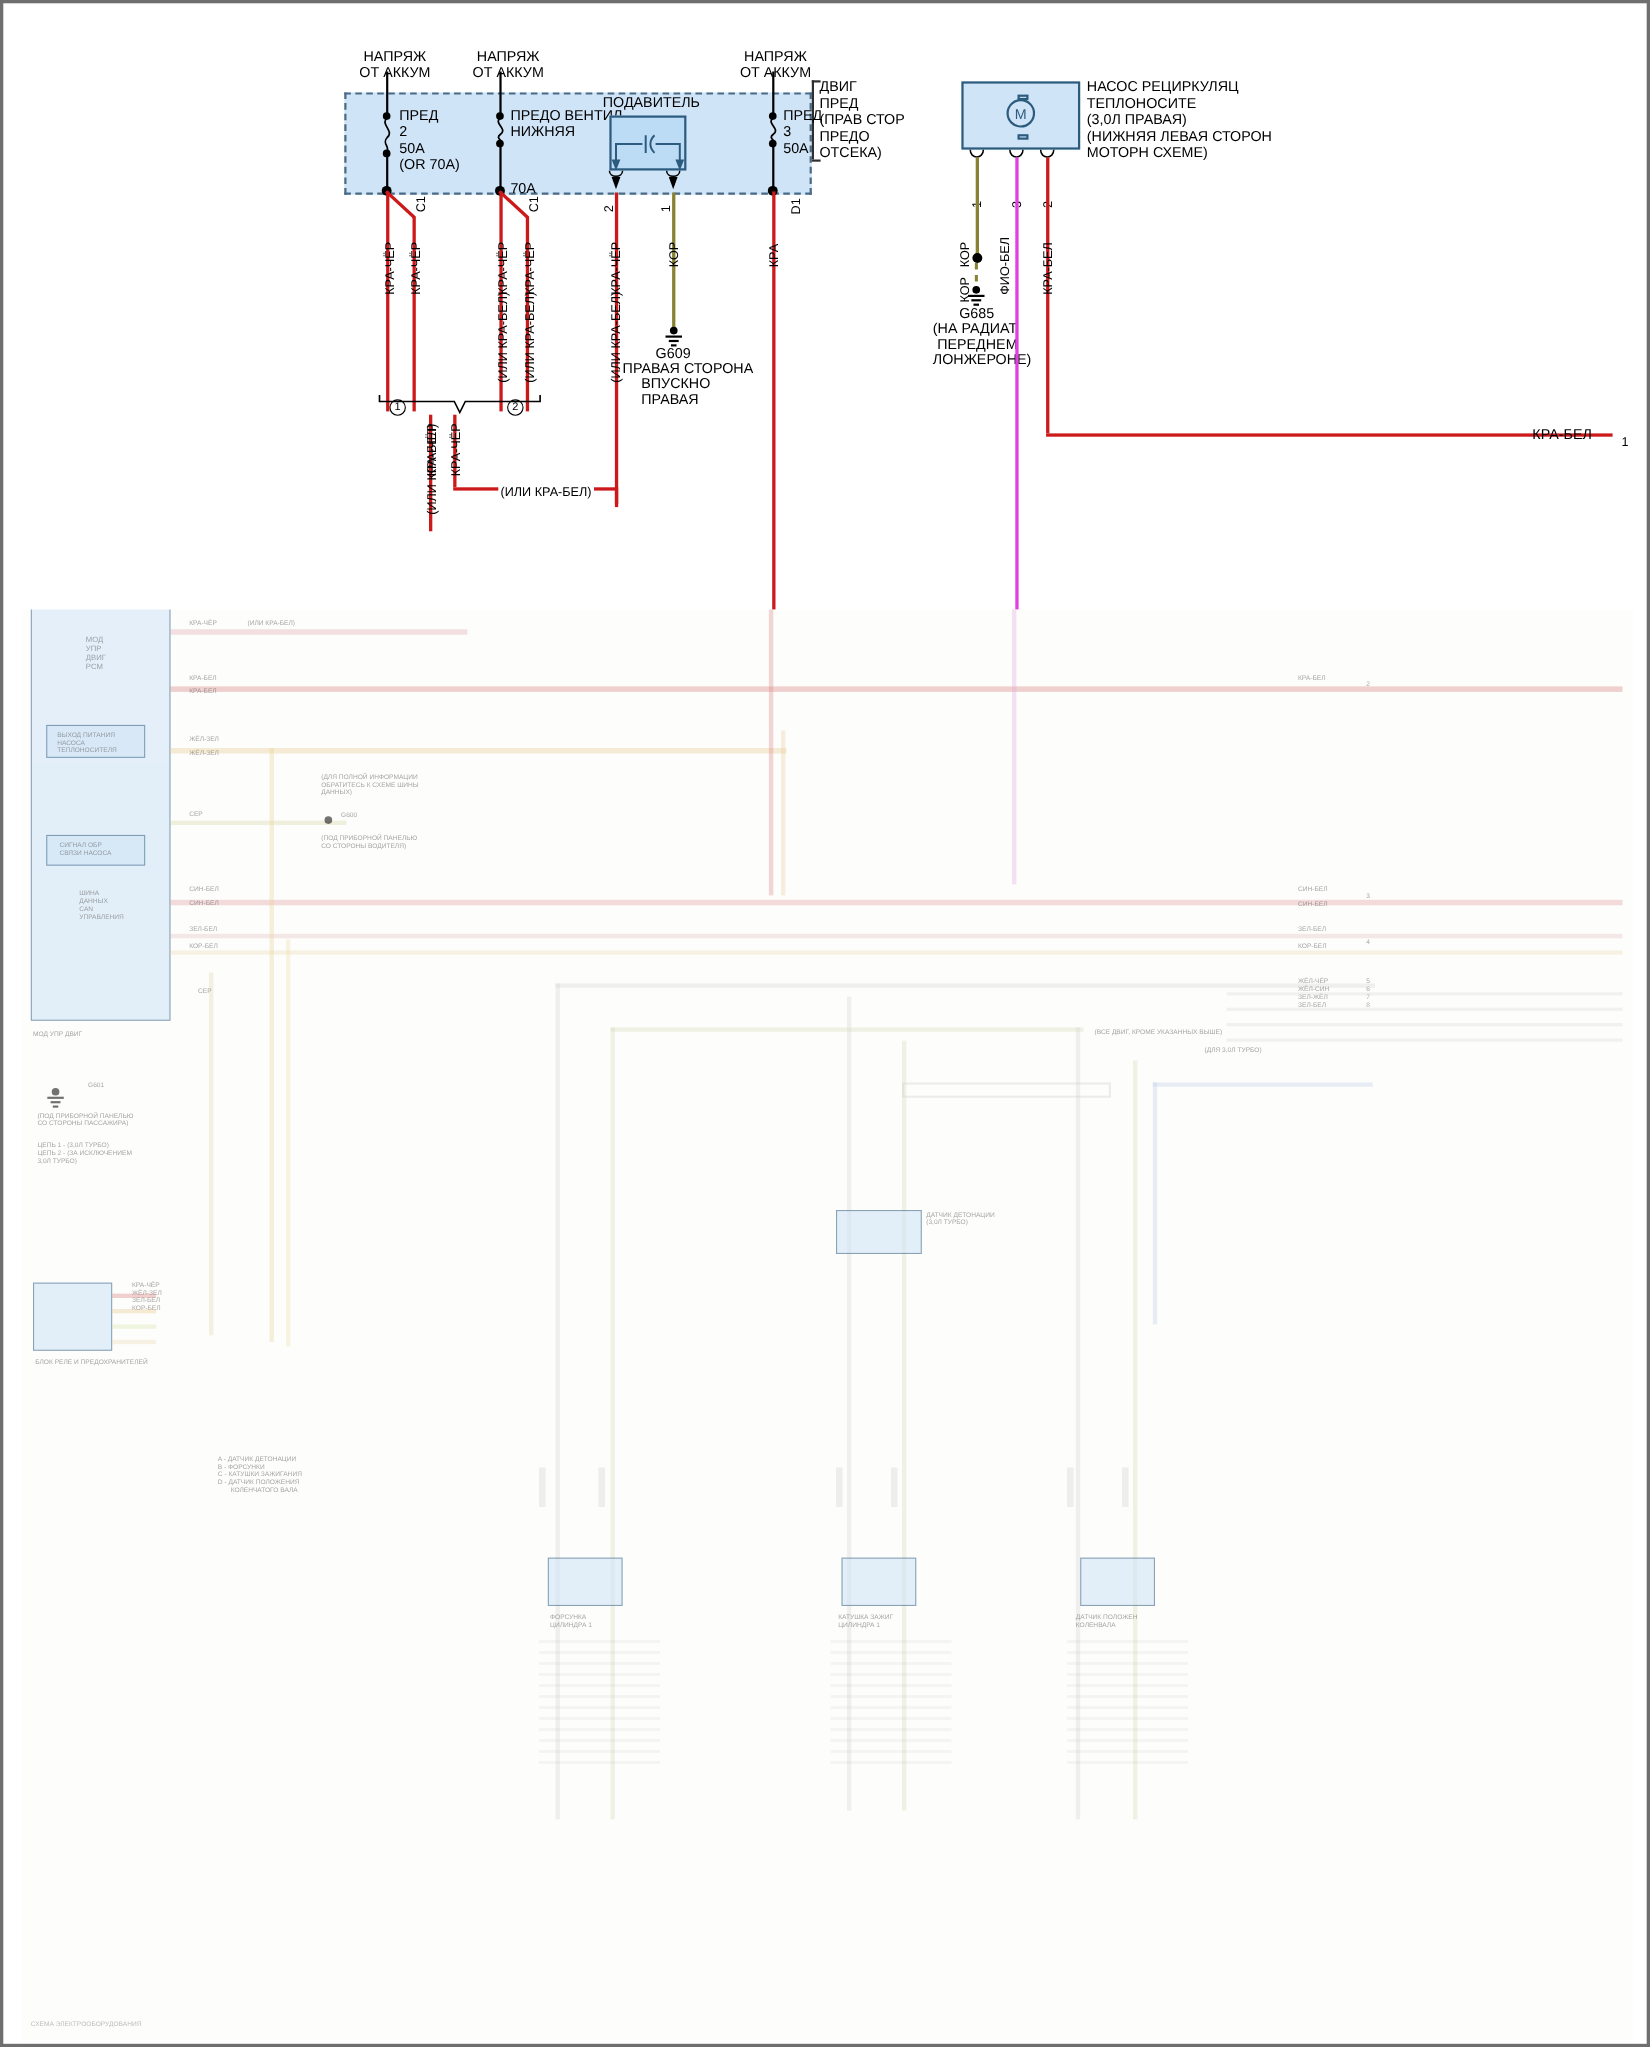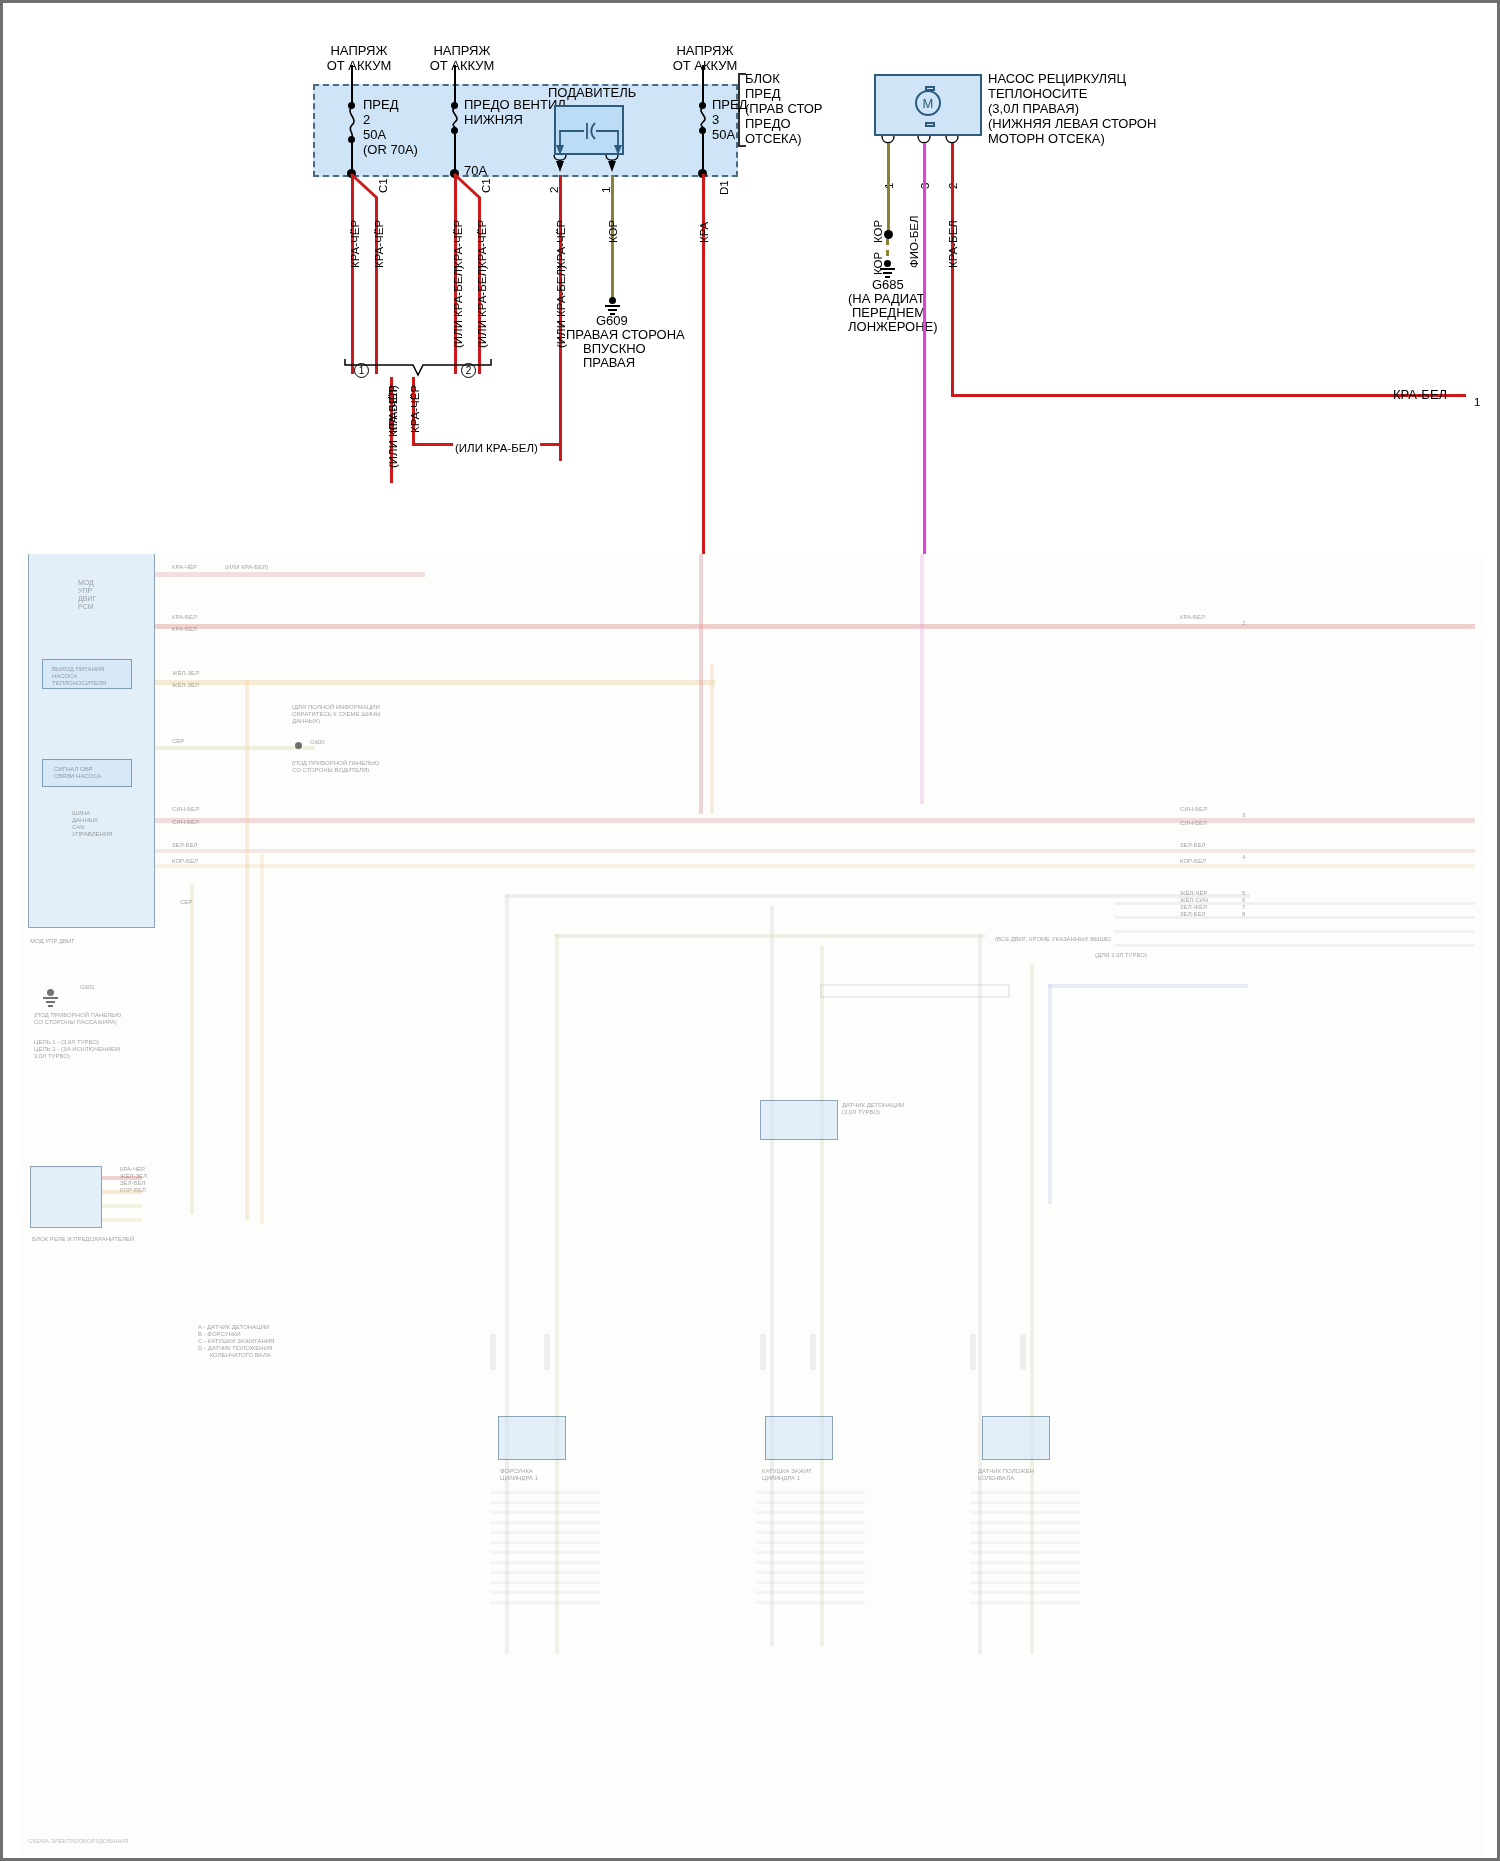--- a/index.html
+++ b/index.html
@@ -171,21 +171,21 @@
     <div class="txt" style="left:315px; top:55px; text-align:center; width:82px;">ОТ АККУМ</div>
 
     <div class="txt" style="left:428px; top:40px; text-align:center; width:62px;">НАПРЯЖ</div>
     <div class="txt" style="left:418px; top:55px; text-align:center; width:82px;">ОТ АККУМ</div>
 
     <div class="txt" style="left:671px; top:40px; text-align:center; width:62px;">НАПРЯЖ</div>
     <div class="txt" style="left:661px; top:55px; text-align:center; width:82px;">ОТ АККУМ</div>
 
     <div id="fuse-block"></div>
 
-    <div class="txt" style="left:742px; top:68px;">БЛОК</div>
+    <div class="txt" style="left:742px; top:68px;">ДВИГ</div>
     <div class="txt" style="left:742px; top:83px;">ПРЕД</div>
     <div class="txt" style="left:742px; top:98px;">(ПРАВ СТОР</div>
     <div class="txt" style="left:742px; top:113px;">ПРЕДО</div>
     <div class="txt" style="left:742px; top:128px;">ОТСЕКА)</div>
 
     <div class="wire w-h" style="left:735px; top:70px; width:8px; border-color:#2f2f2f;"></div>
     <div class="wire w-v" style="left:735px; top:70px; height:72px; border-color:#2f2f2f;"></div>
     <div class="wire w-h" style="left:735px; top:142px; width:8px; border-color:#2f2f2f;"></div>
 
     <div class="wire w-v" style="left:348px; top:62px; height:39px; border-color:#000;"></div>
@@ -313,21 +313,21 @@
 
     <div id="pump-box">
       <div class="motor-nub" style="left:49px; top:10px;"></div>
       <div class="motor-nub" style="left:49px; top:46px;"></div>
       <div class="motor-sym">M</div>
     </div>
     <div class="txt" style="left:985px; top:68px;">НАСОС РЕЦИРКУЛЯЦ</div>
     <div class="txt" style="left:985px; top:83px;">ТЕПЛОНОСИТЕ</div>
     <div class="txt" style="left:985px; top:98px;">(3,0Л ПРАВАЯ)</div>
     <div class="txt" style="left:985px; top:113px;">(НИЖНЯЯ ЛЕВАЯ СТОРОН</div>
-    <div class="txt" style="left:985px; top:128px;">МОТОРН ОТСЕКА)</div>
+    <div class="txt" style="left:985px; top:128px;">МОТОРН СХЕМЕ)</div>
 
     <svg class="abs" style="left:877px; top:133px;" width="18" height="12">
       <path d="M2 0 C 2 9, 14 9, 14 0" stroke="#000" stroke-width="1.4" fill="none"></path>
     </svg>
     <svg class="abs" style="left:913px; top:133px;" width="18" height="12">
       <path d="M2 0 C 2 9, 14 9, 14 0" stroke="#000" stroke-width="1.4" fill="none"></path>
     </svg>
     <svg class="abs" style="left:941px; top:133px;" width="18" height="12">
       <path d="M2 0 C 2 9, 14 9, 14 0" stroke="#000" stroke-width="1.4" fill="none"></path>
     </svg>

